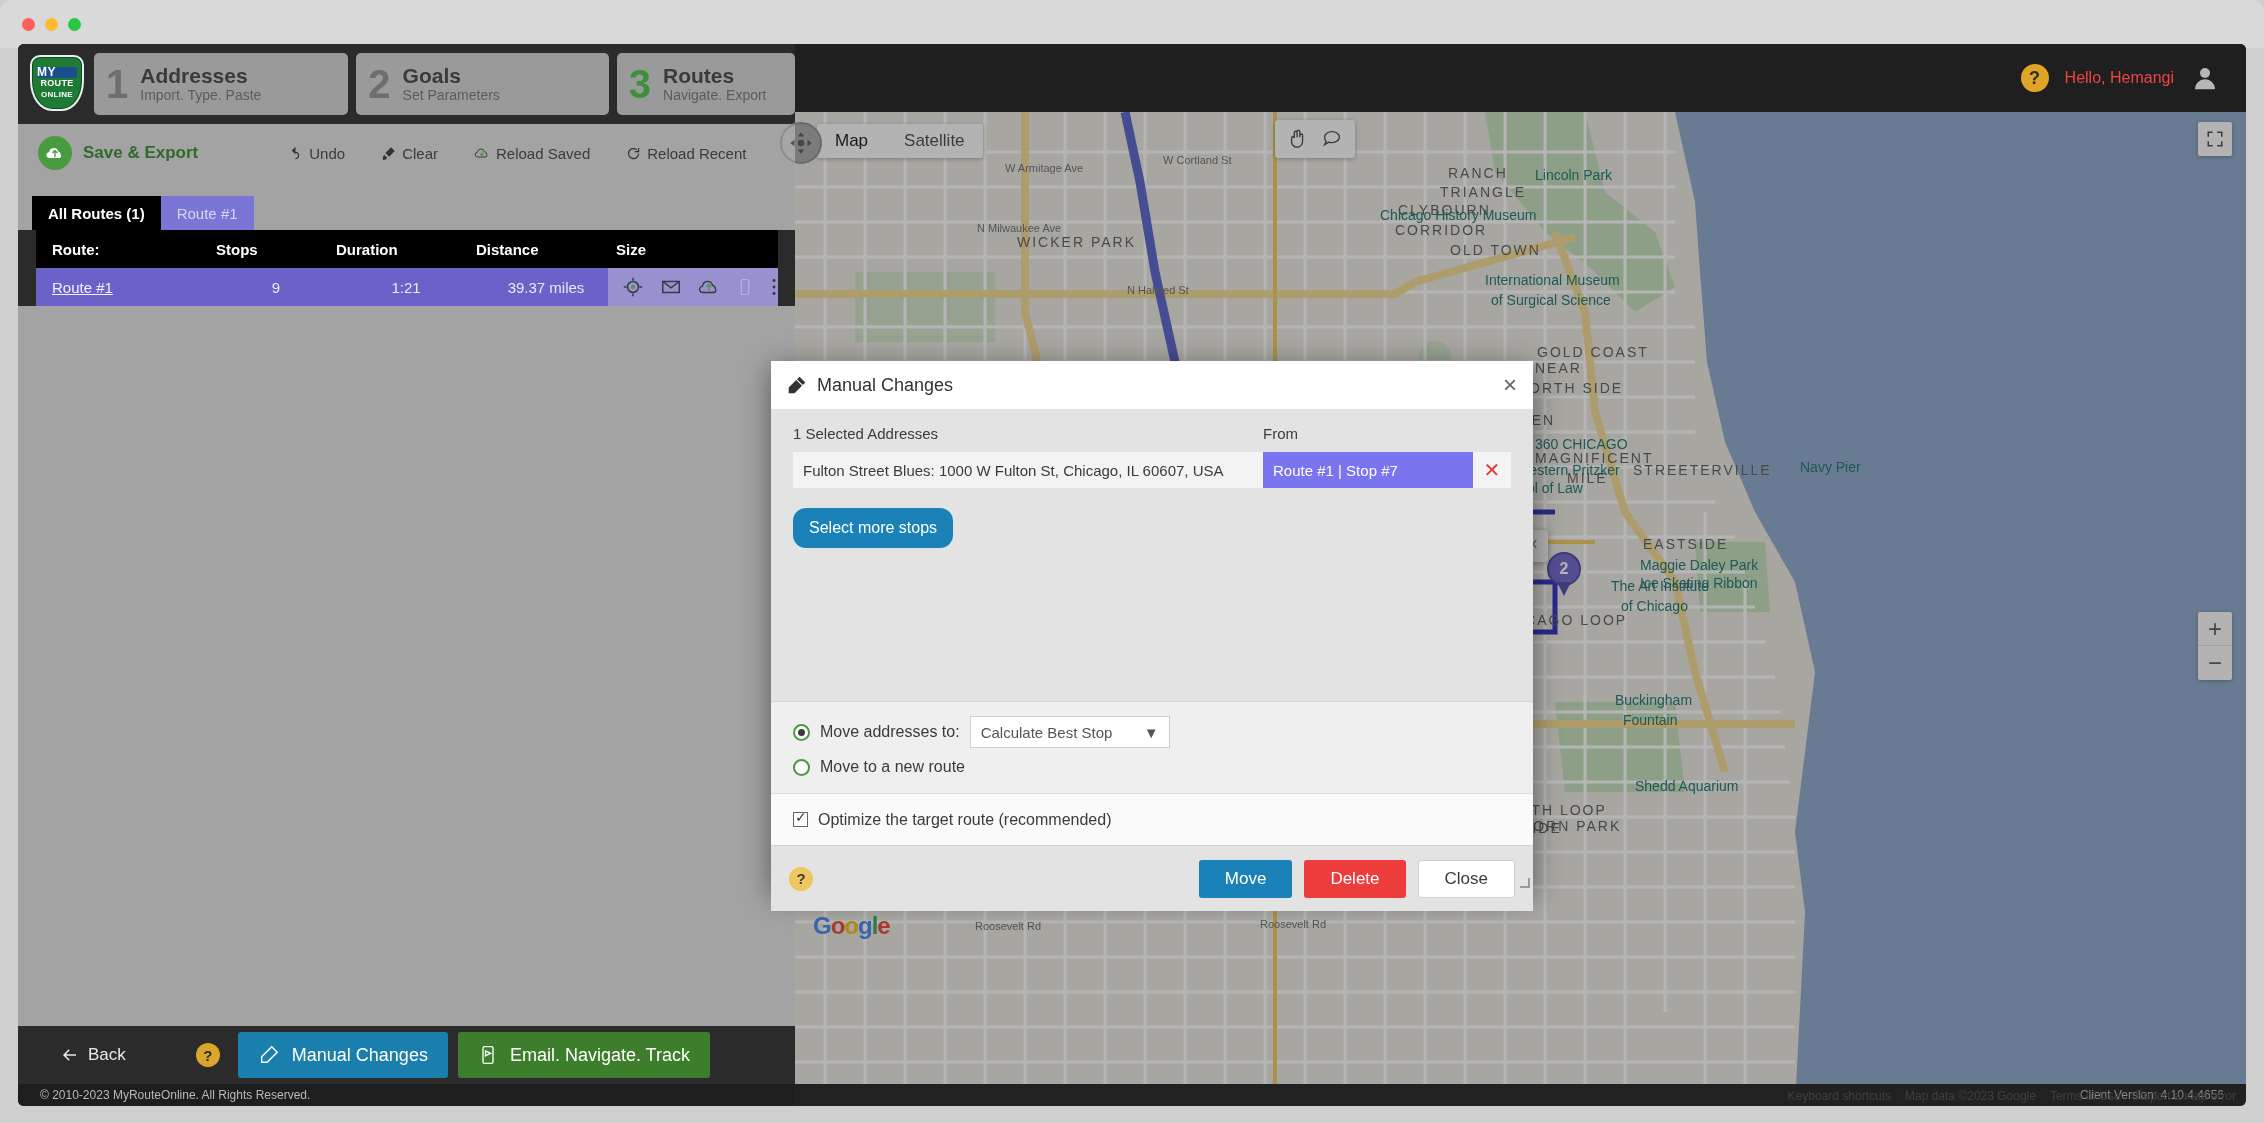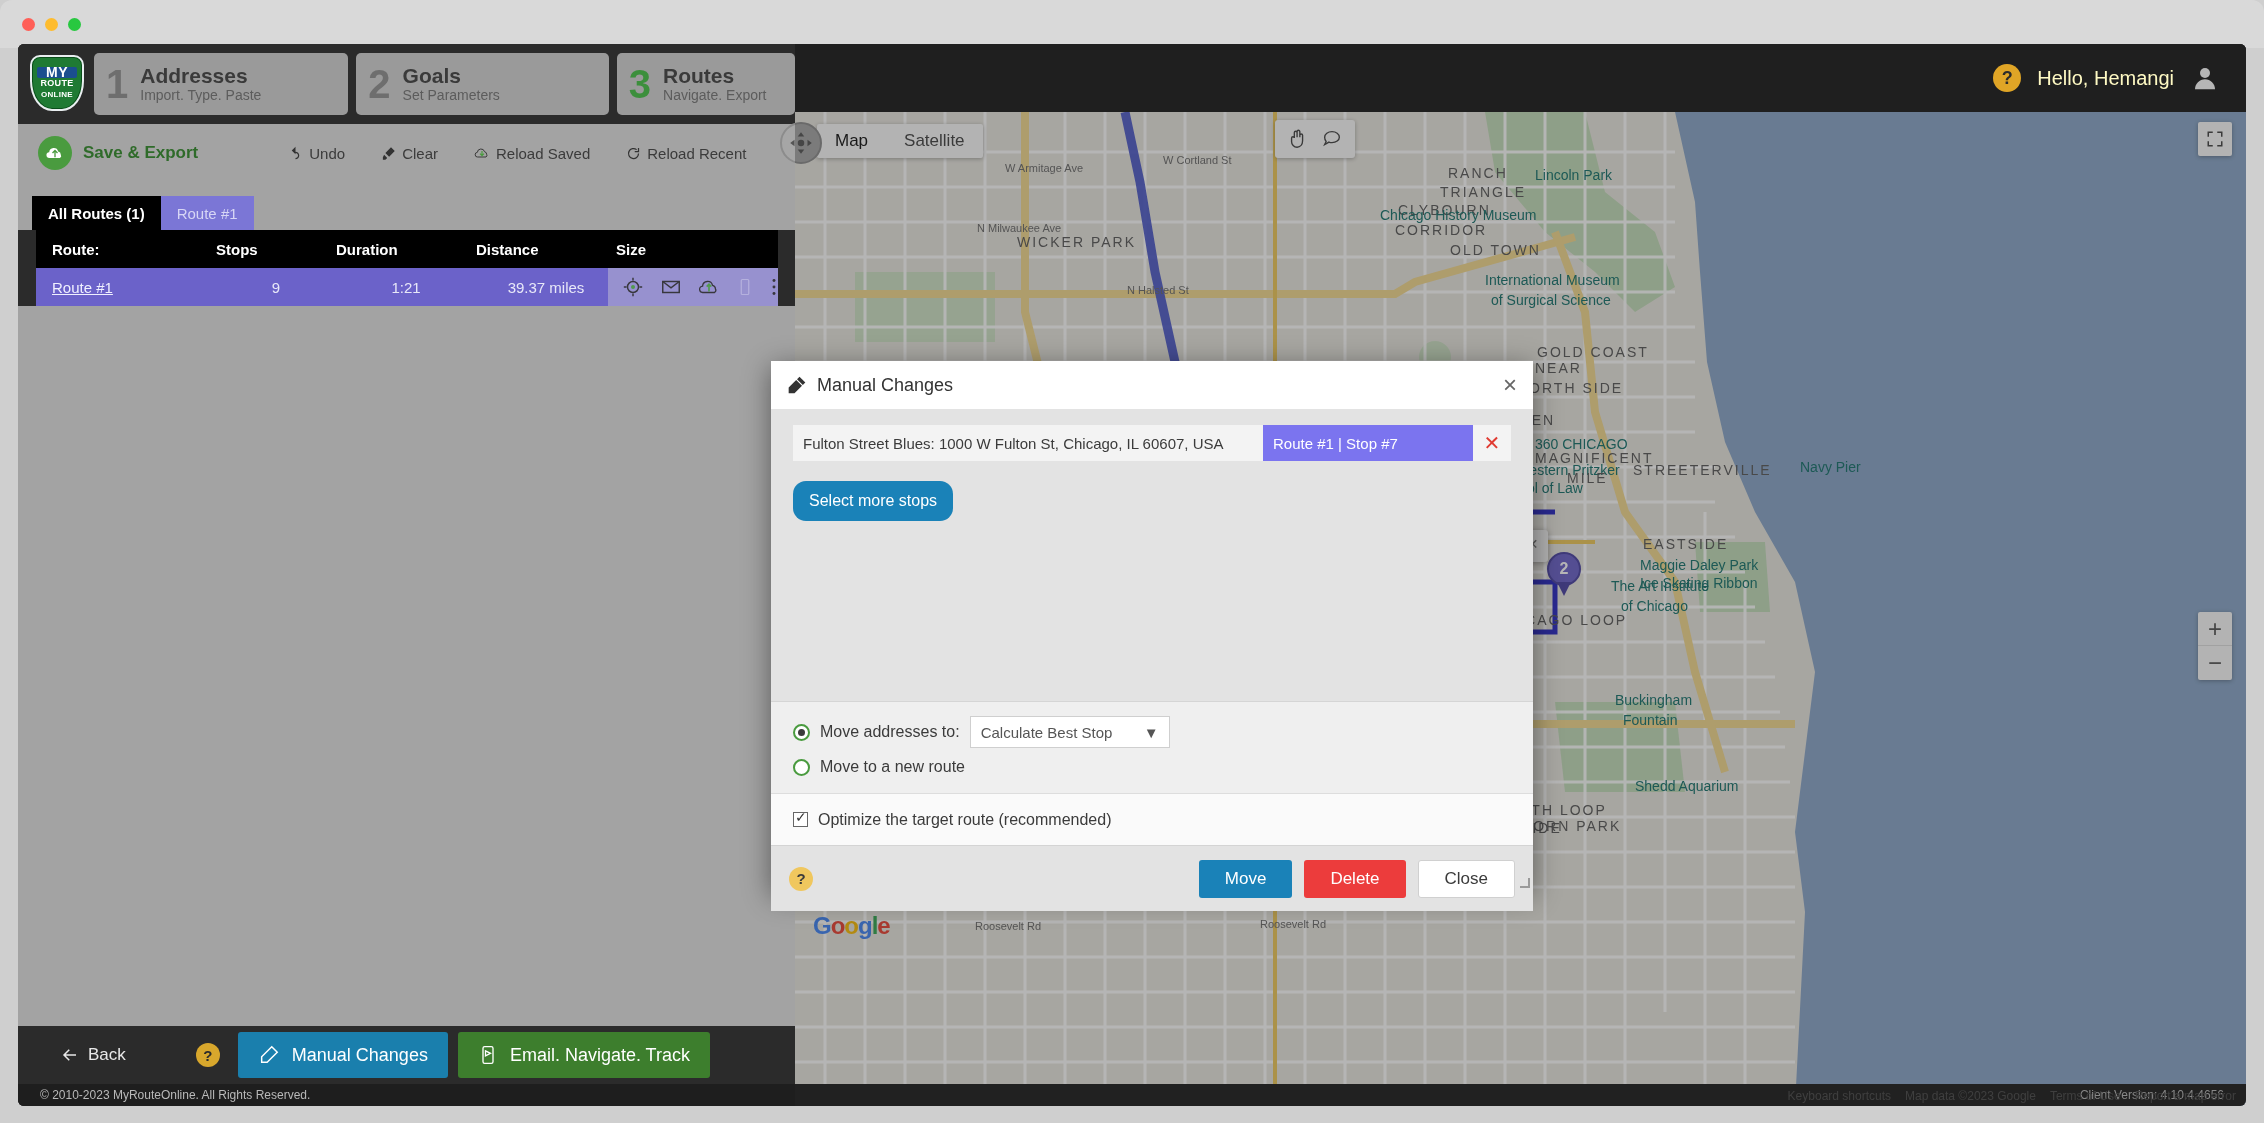--- a/index.html
+++ b/index.html
@@ -52,22 +52,22 @@
   .logo .shield {
     width: 54px; height: 56px;
     background: #1f7a33;
     border: 2px solid #e9eef0;
     border-radius: 10px 10px 22px 22px / 10px 10px 30px 30px;
     display: flex; flex-direction: column; align-items: center;
     justify-content: center; gap: 0px;
     box-shadow: 0 0 0 1px #0a4d1a inset;
   }
   .logo .lg-top {
-    background: #1b4e8f; color: #fff; font-size: 14px; font-weight: bold;
-    width: 40px; text-align: center; line-height: 11px; letter-spacing: .5px;
+    background: #1b4e8f; color: #fff; font-size: 12px; font-weight: bold;
+    width: 40px; text-align: left; line-height: 11px; letter-spacing: .5px;
     border-radius: 2px;
   }
   .logo .lg-mid { color: #fff; font-size: 9px; font-weight: bold; line-height: 11px; letter-spacing: .3px;}
   .logo .lg-bot { color: #fff; font-size: 8px; font-weight: bold; line-height: 11px; letter-spacing: .3px;}
 
   .step {
     height: 62px; background: #9a9a9a;
     border-radius: 5px; display: flex; align-items: center;
     padding: 0 14px 0 12px; gap: 12px; cursor: pointer;
   }
@@ -177,21 +177,21 @@
   .top-user-bar {
     position: absolute; left: 0; top: 0; width: 1451px; height: 68px;
     background: #1f1f1f; display: flex; align-items: center;
     justify-content: flex-end; padding-right: 26px; gap: 16px;
   }
   .user-help {
     width: 28px; height: 28px; border-radius: 50%; background: #e0a526;
     color: #2b2b2b; font-size: 18px; font-weight: bold;
     display: flex; align-items: center; justify-content: center; cursor: pointer;
   }
-  .hello { color: #fef9c3; font-size: 20px; }
+  .hello { color: #ef4444; font-size: 16px; }
   .avatar { width: 30px; height: 30px; cursor: pointer; }
 
   .map {
     position: absolute; left: 0; top: 68px; width: 1451px; height: 994px;
     overflow: hidden;
     background: #e8e5dd;
   }
   .map-canvas { position: absolute; inset: 0; }
 
   .map-dim { position: absolute; inset: 0; background: rgba(40,40,40,0.34); pointer-events: none; z-index: 40;}
@@ -815,20 +815,24 @@
         <div class="ttl">
           <svg width="20" height="20" viewBox="0 0 24 24" fill="#333">
               <path d="M15 2l7 7-3 3-7-7zM11 6l7 7-9 9H2v-7z"></path>
             </svg>
           <span>Manual Changes</span>
         </div>
         <div class="modal-close">×</div>
       </div>
 
       <div class="modal-body">
+        <div class="hdr-row">
+          <div class="h1">1 Selected Addresses</div>
+          <div>From</div>
+        </div>
 
         <div class="addr-row">
           <div class="addr-cell">Fulton Street Blues: 1000 W Fulton St, Chicago, IL 60607, USA</div>
           <div class="from-cell">Route #1 | Stop #7</div>
           <div class="rm-cell">✕</div>
         </div>
 
         <button class="btn-select">Select more stops</button>
       </div>
 

